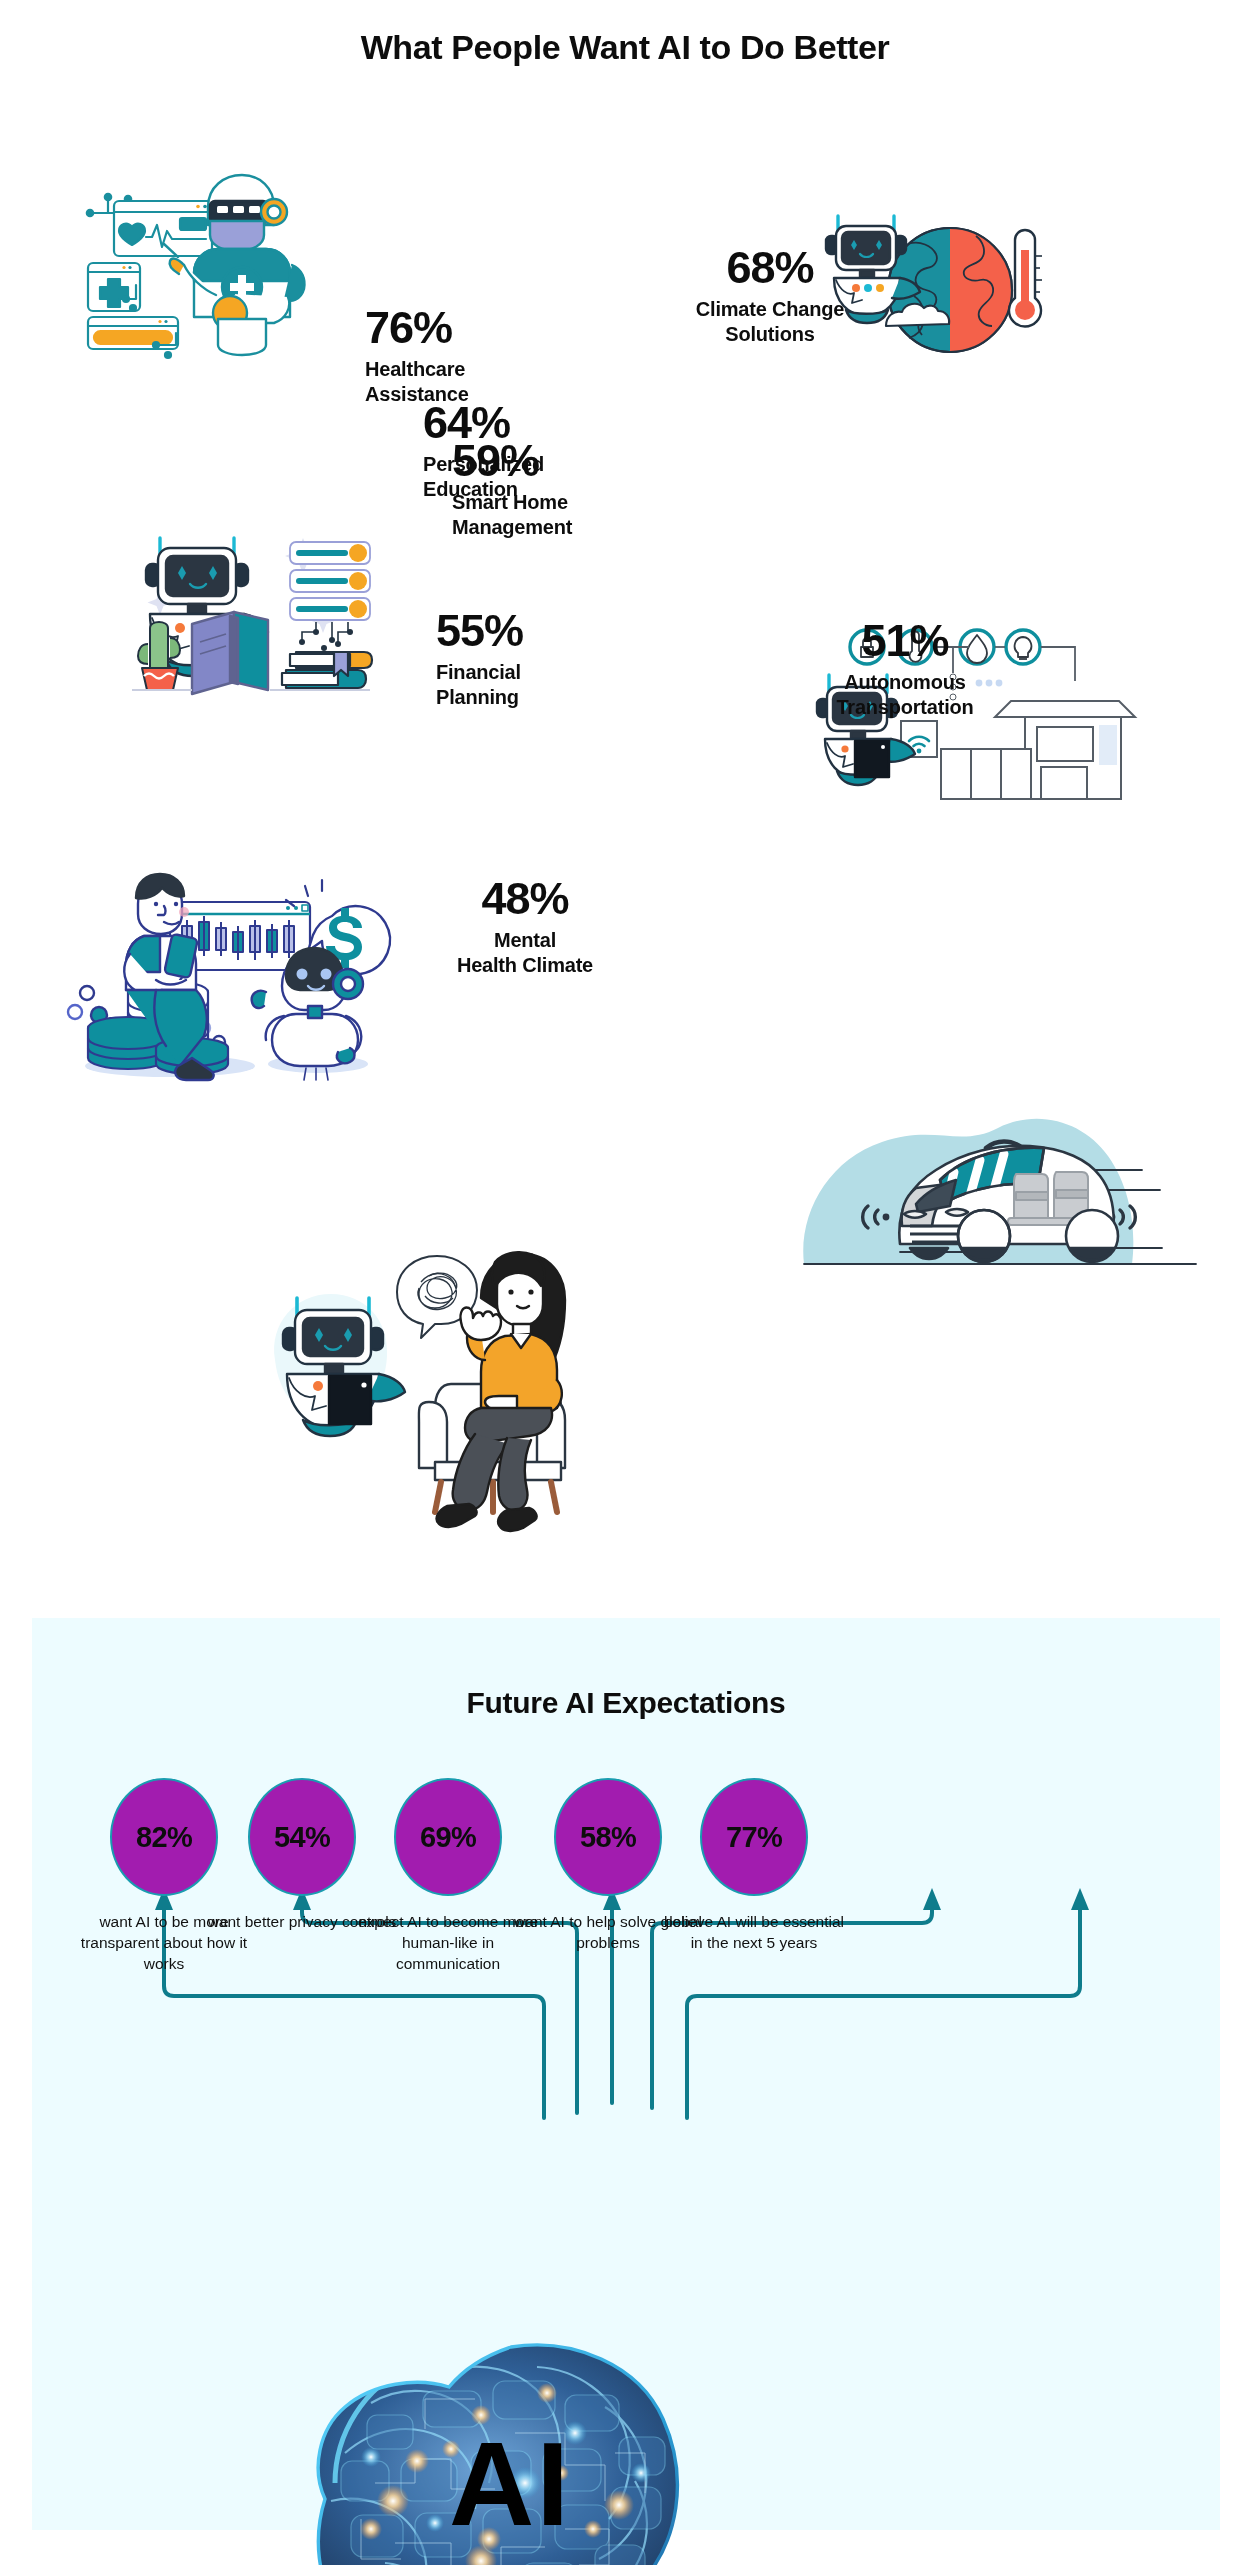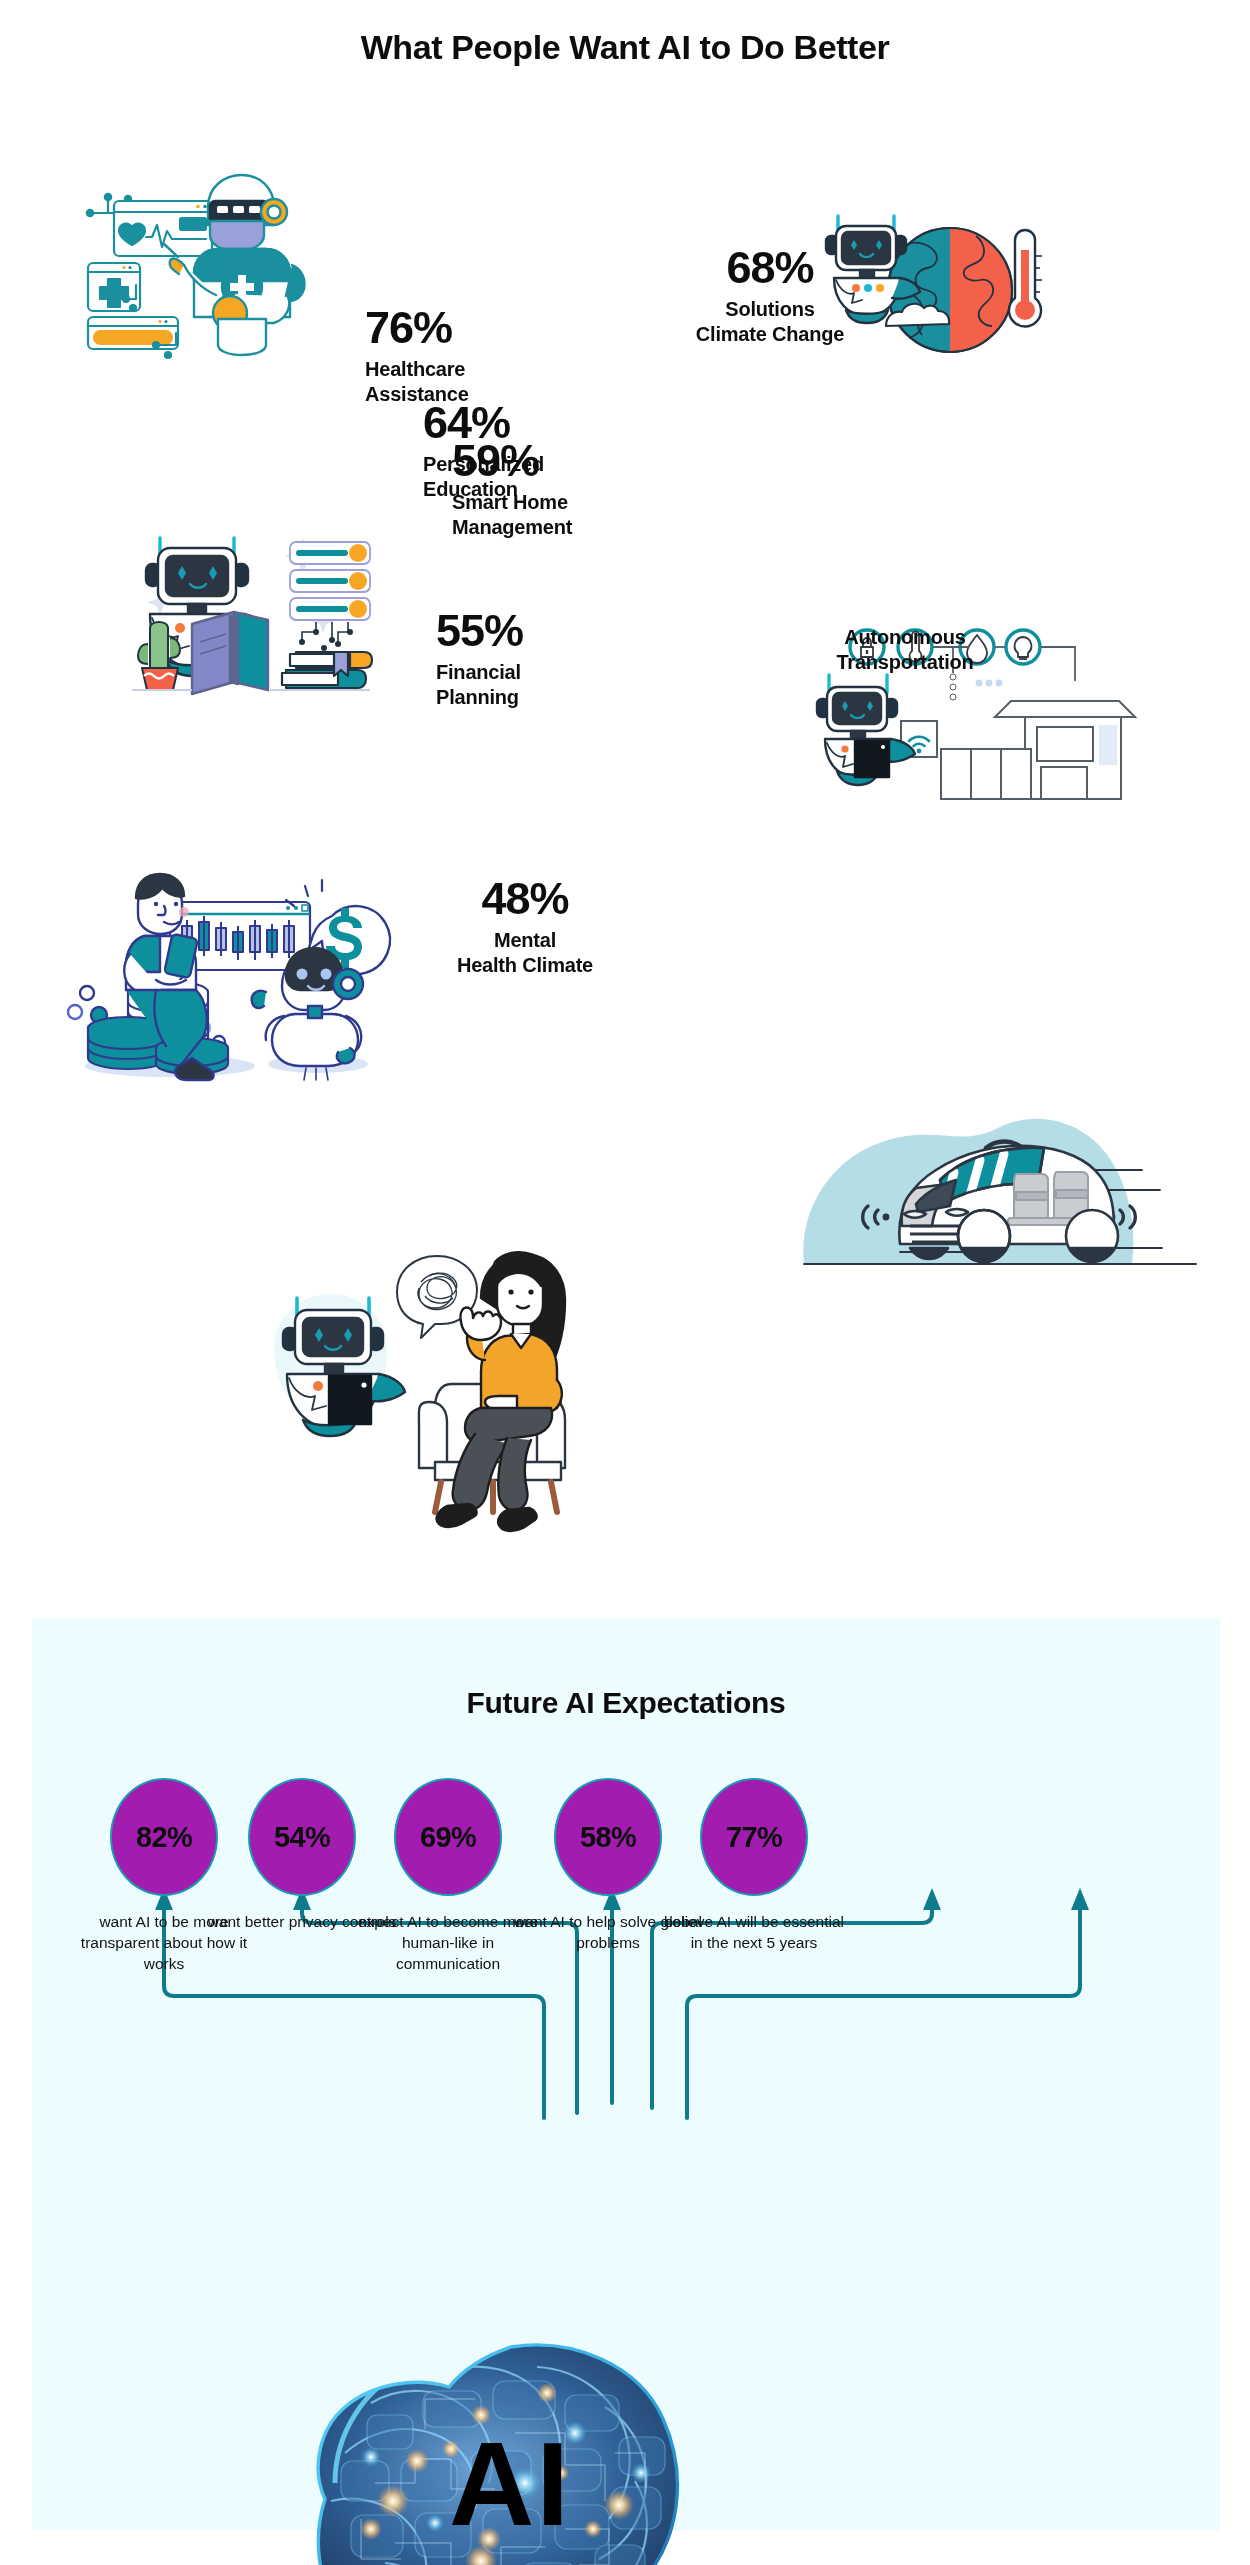--- a/index.html
+++ b/index.html
@@ -193,22 +193,22 @@
         <path d="M46 70 c4 10 12 16 18 13 l-2 10 l10-3" fill="none" stroke="#223241" stroke-width="1.8"></path>
         <circle cx="66" cy="78" r="4" fill="#f5793a" stroke="none"></circle>
         <circle cx="78" cy="78" r="4" fill="#1cb9d4" stroke="none"></circle>
         <circle cx="90" cy="78" r="4" fill="#f5a623" stroke="none"></circle>
       </g>
     </svg>
   </div>
   <div class="stat ta-c" style="left:430px;top:245px;width:680px;text-align:center;">
     <div class="pct">68%</div>
     <div class="lbl">
+      <div>Climate Change</div>
       <div>Solutions</div>
-      <div>Climate Change</div>
     </div>
   </div>
 
   <div class="illus" style="left:118px;top:520px;">
     <svg width="300" height="180" viewBox="0 0 300 180">
 
       <g fill="#dfe2f2">
         <path d="M185 18 l5 13 13 5 -13 5 -5 13 -5-13 -13-5 13-5z"></path>
         <path d="M42 70 l3.5 9 9 3.5 -9 3.5 -3.5 9 -3.5-9 -9-3.5 9-3.5z"></path>
         <path d="M205 88 l3.5 9 9 3.5 -9 3.5 -3.5 9 -3.5-9 -9-3.5 9-3.5z"></path>
@@ -569,20 +569,21 @@
         <circle cx="194" cy="206" r="26" fill="#ffffff"></circle>
         <circle cx="194" cy="206" r="26" fill="none"></circle>
         <path d="M172 218 a26 26 0 0 0 44 0z" fill="#2b3642"></path>
         <circle cx="302" cy="206" r="26" fill="#ffffff"></circle>
         <path d="M280 218 a26 26 0 0 0 44 0z" fill="#2b3642"></path>
         <path d="M120 218 a22 22 0 0 0 38 0z" fill="#2b3642"></path>
       </g>
     </svg>
   </div>
   <div class="stat ta-c" style="left:690px;top:618px;width:430px;">
+    <div class="pct">51%</div>
     <div class="lbl">
       <div>Autonomous</div>
       <div>Transportation</div>
     </div>
   </div>
 
   <div class="illus" style="left:245px;top:1240px;">
     <svg width="420" height="300" viewBox="0 0 420 300">
       <path d="M30 120 c-6-36 20-66 56-66 c34 0 58 26 56 62 c-2 38 -24 60 -58 60 c-32 0 -50-22 -54-56z" fill="#eaf8fb"></path>
 

